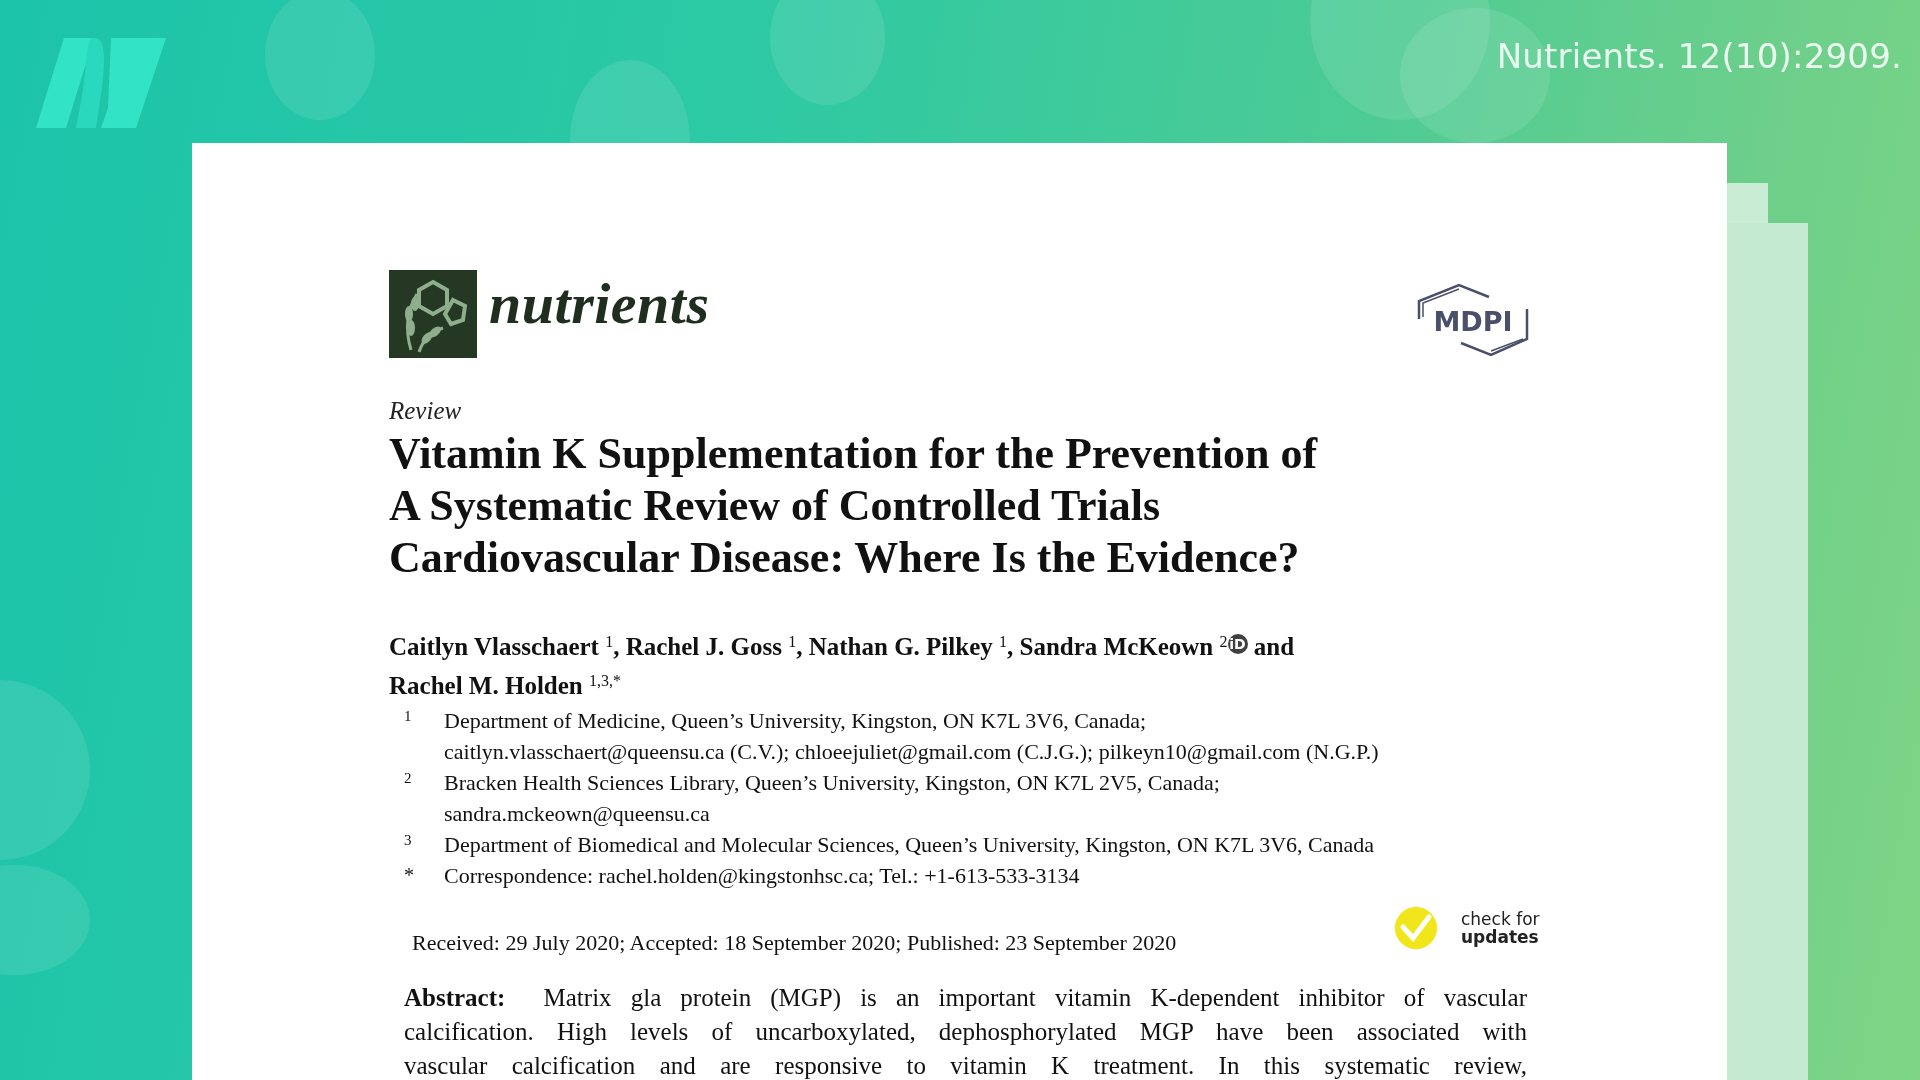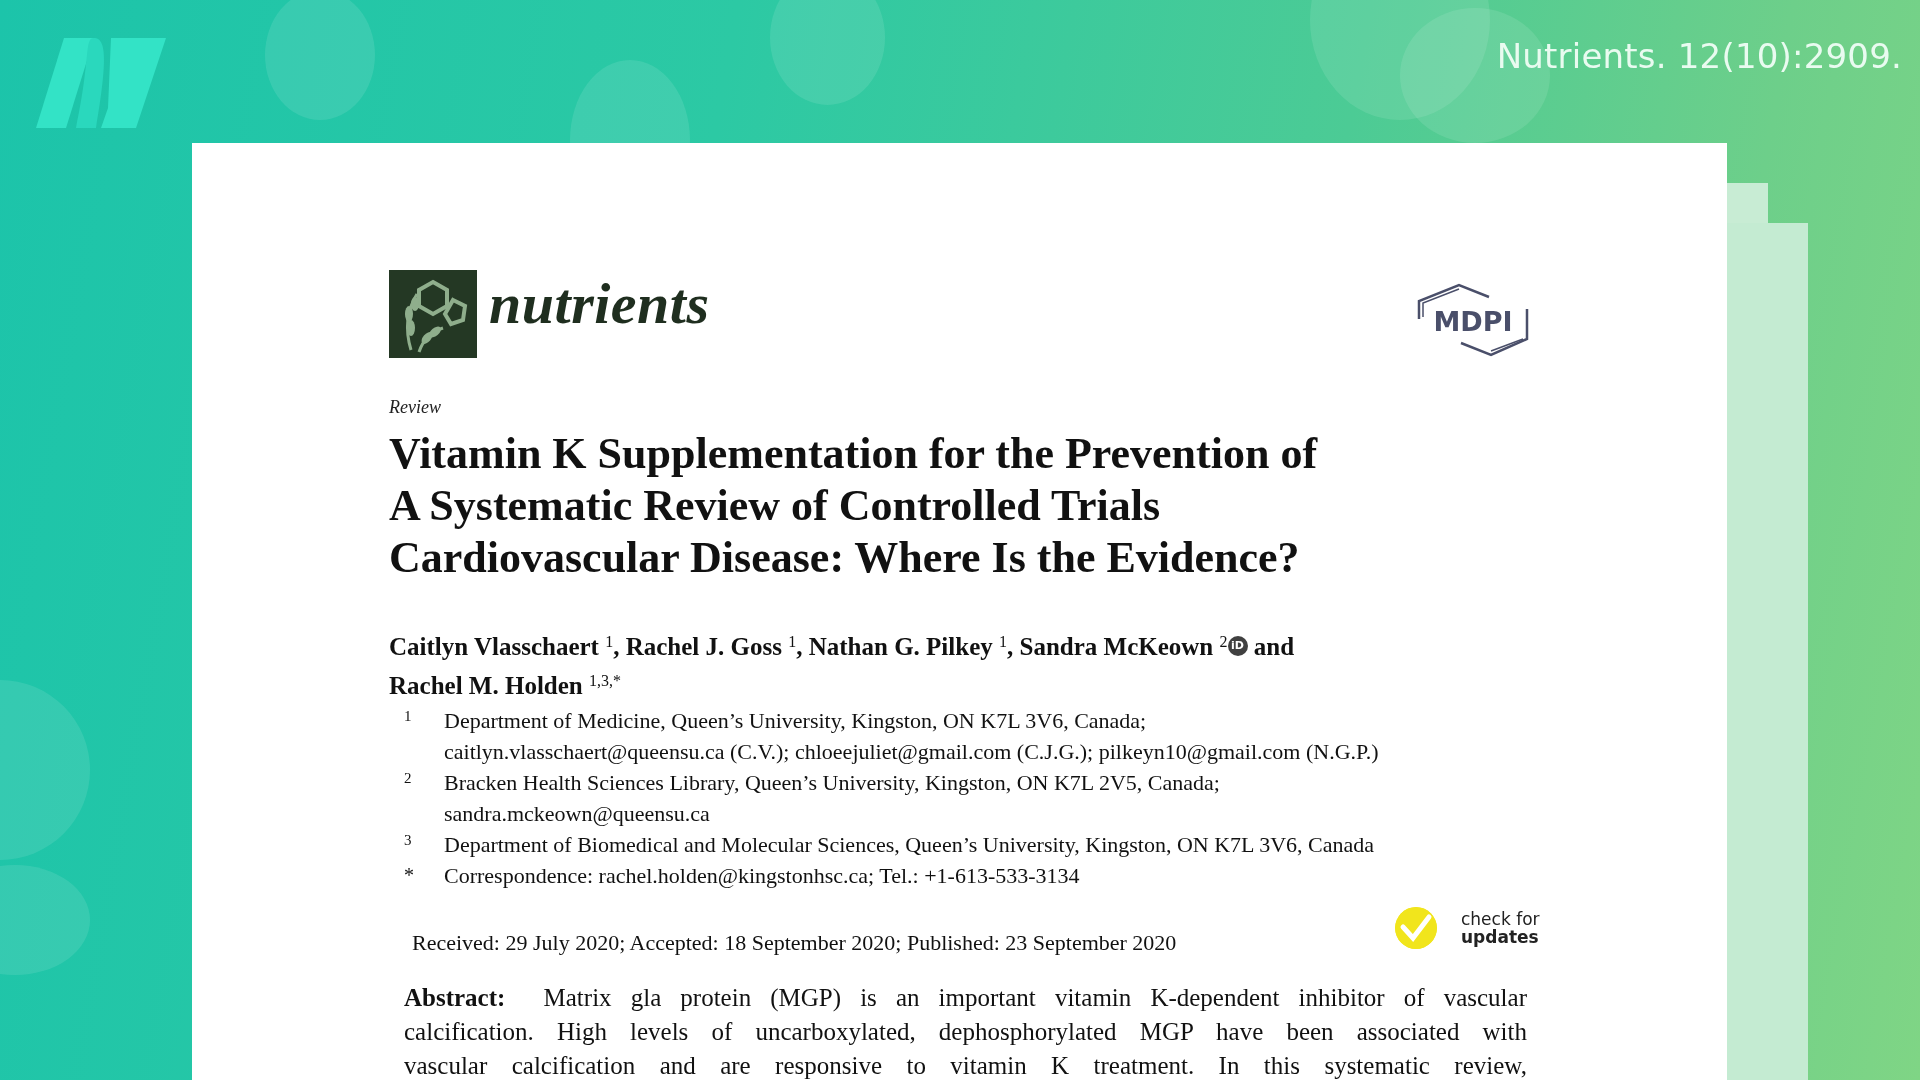--- a/index.html
+++ b/index.html
@@ -20,33 +20,33 @@
   .page {
     position: absolute; left: 192px; top: 143px; width: 1535px; height: 950px; background: #ffffff;
   }
   .journal-logo { position: absolute; left: 197px; top: 127px; display: flex; }
   .journal-logo .emblem { width: 88px; height: 88px; background: #243824; }
   .journal-logo .name {
     margin-left: 12px; font-family: "Liberation Serif", serif; font-style: italic; font-weight: bold;
     font-size: 58px; color: #1f2e1f; letter-spacing: 0.5px;
   }
   .mdpi { position: absolute; left: 1225px; top: 140px; width: 112px; height: 76px; }
-  .article-type { position: absolute; left: 197px; top: 254px; font-style: italic; font-size: 18px; color: #222; text-align: center; }
+  .article-type { position: absolute; left: 197px; top: 254px; font-style: italic; font-size: 25px; color: #222; text-align: center; }
   .title {
     position: absolute; left: 197px; top: 285px; width: 1100px;
     font-weight: bold; font-size: 44px; line-height: 52px; color: #111;
   }
   .authors {
     position: absolute; left: 197px; top: 482px; width: 1100px;
     font-weight: bold; font-size: 25px; line-height: 34px; color: #111;
   }
   .authors sup { font-size: 16px; font-weight: normal; vertical-align: 8px; }
   .orcid {
     display: inline-block; width: 20px; height: 20px; border-radius: 50%; background: #404040;
-    color: #fff; font-family: "DejaVu Sans", sans-serif; font-size: 11px; line-height: 20px; text-align: center;
+    color: #fff; font-family: "DejaVu Sans", sans-serif; font-size: 14px; line-height: 20px; text-align: center;
     vertical-align: 6px; font-weight: bold;
   }
   .affils { position: absolute; left: 210px; top: 562px; width: 1160px; font-size: 22px; color: #111; }
   .affil { display: flex; line-height: 31px; }
   .affil .mark { width: 40px; font-size: 15px; line-height: 22px; flex-shrink: 0; padding-left: 2px; }
   .affil .mark.star { font-size: 20px; line-height: 31px; }
   .affil .text { flex: 1; }
   .dates { position: absolute; left: 212px; top: 787px; font-size: 22px; color: #111; margin-left: 8px; }
   .cfu { position: absolute; left: 1203px; top: 764px; display: flex; align-items: center; }
   .cfu .badge {

